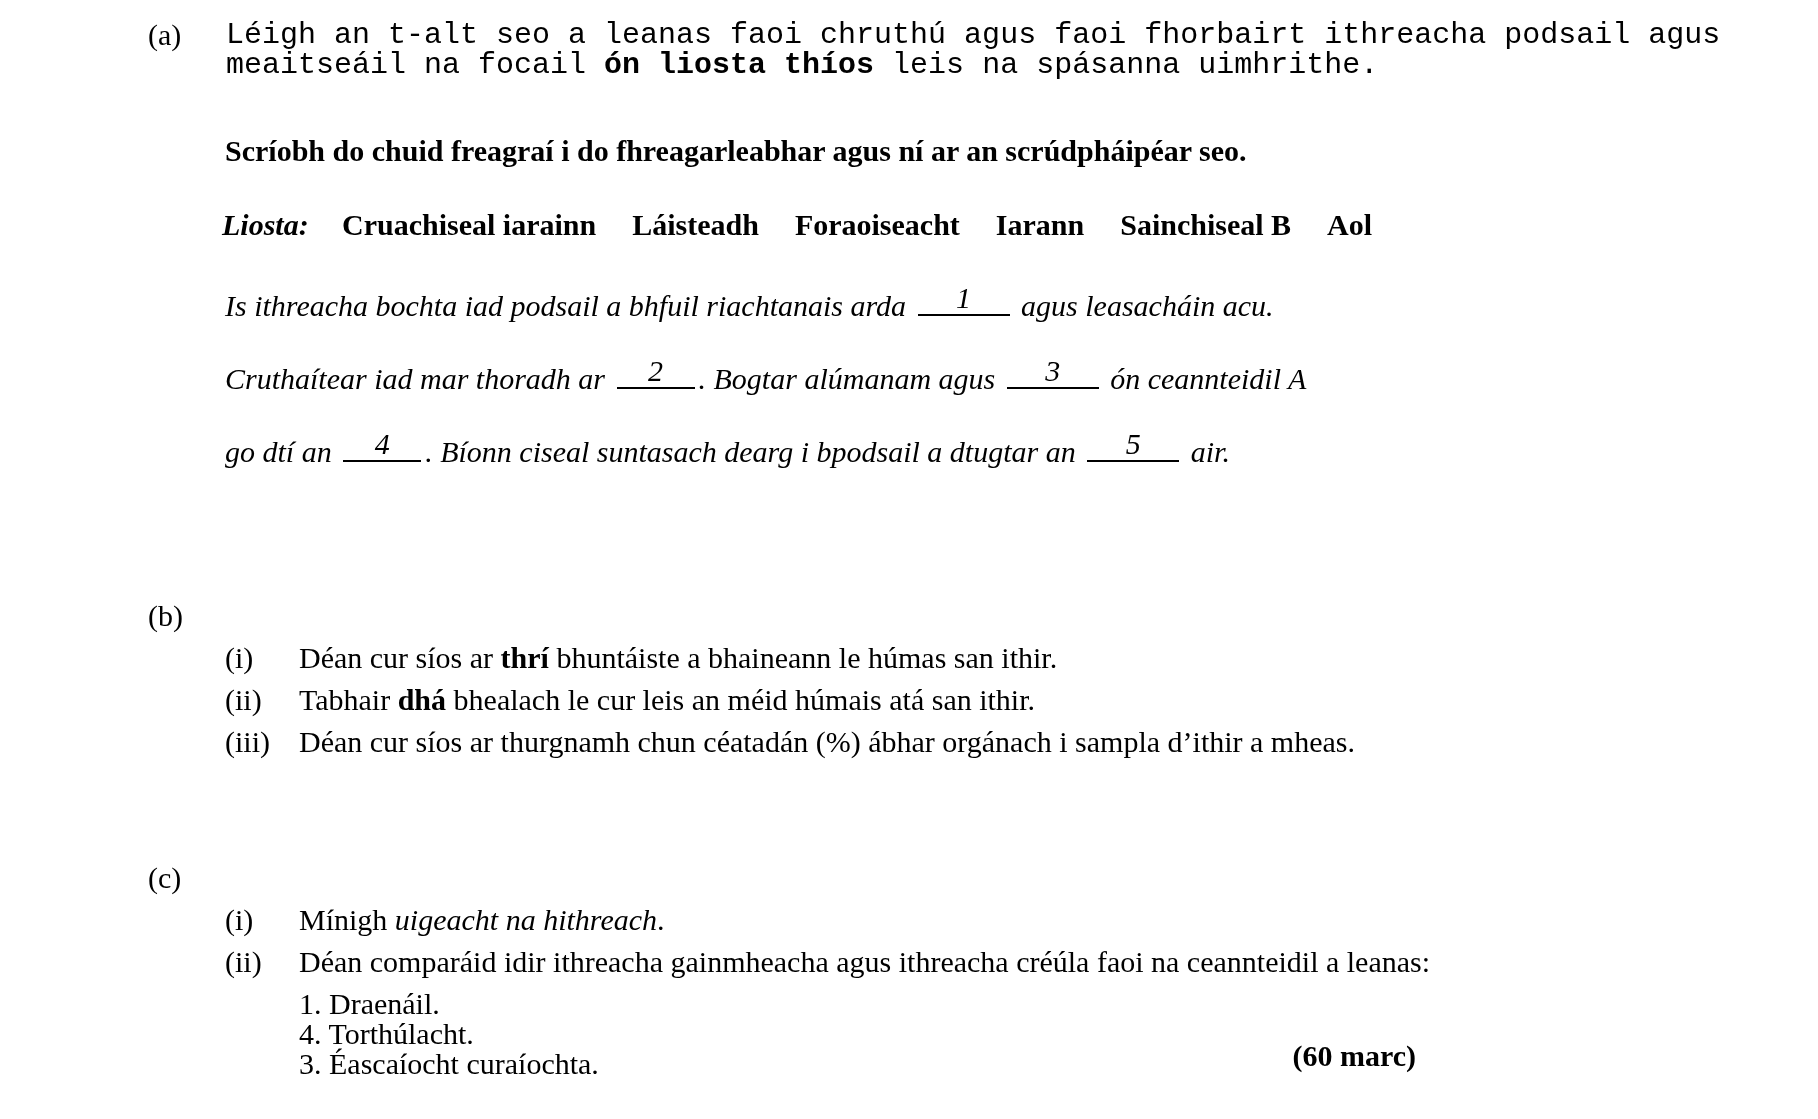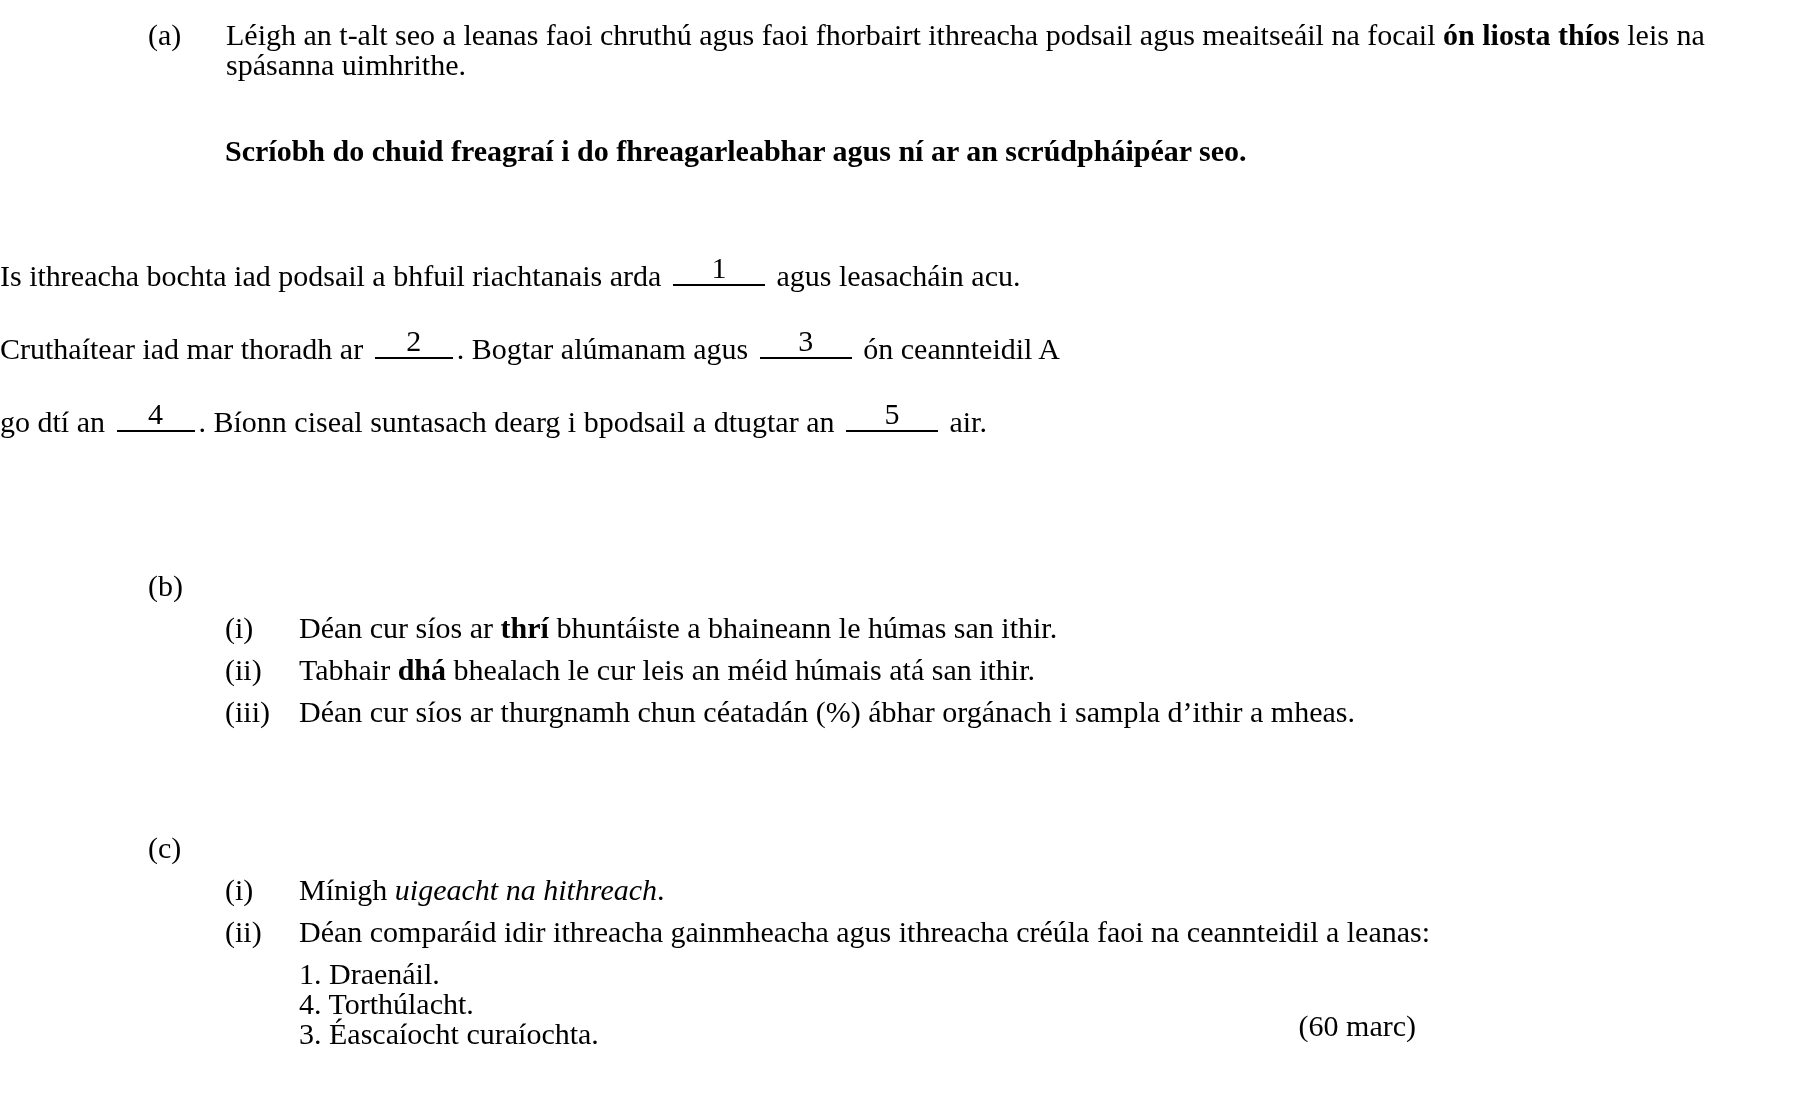--- a/index.html
+++ b/index.html
@@ -34,20 +34,21 @@
     padding-left: 148px;
     box-sizing: content-box;
     white-space: nowrap;
   }
   .lbl-inner {
     display: inline-block;
   }
   .bodycol {
     flex: 1 1 auto;
     padding-right: 62px;
+    font-family: Liberation Mono, monospace;
   }
 
   .para {
     margin: 0;
   }
 
   
   .indent-a { margin-left: 225px; }
 
   b, .b { font-weight: bold; }
@@ -95,21 +96,23 @@
     position: absolute;
     left: 0;
     right: 0;
     bottom: 1px;
     text-align: center;
     line-height: 1;
   }
   .cloze.narrow { width: 78px; }
 
   .sent {
+    margin-left: 225px;
     white-space: nowrap;
+    font-style: italic;
   }
 
   
   .subrow {
     display: flex;
     align-items: flex-start;
     margin-left: 225px;
   }
   .subnum {
     flex: 0 0 auto;
@@ -123,21 +126,21 @@
   .numlist {
     margin-left: 299px;
   }
   .numlist div { margin: 0; }
 
   
   .marks-row {
     display: flex;
     justify-content: flex-end;
     padding-right: 402px;
-    font-weight: normal;
+    font-weight: bold;
   }
 
   .line-gap { margin-top: 40px; }
 </style>
 </head>
 <body>
 
 <div class="page">
 
   <div class="sp-20"></div>
@@ -152,20 +155,23 @@
   </div>
 
   <div class="sp-56"></div>
 
   <div class="indent-a">
     <b>Scríobh do chuid freagraí i do fhreagarleabhar agus ní ar an scrúdpháipéar seo.</b>
   </div>
 
   <div class="sp-44"></div>
 
+  <div class="liosta-line">
+    <span class="liosta-caption">Liosta:</span><span class="liosta-word">Cruachiseal iarainn</span><span class="liosta-word">Láisteadh</span><span class="liosta-word">Foraoiseacht</span><span class="liosta-word">Iarann</span><span class="liosta-word">Sainchiseal B</span><span class="liosta-word">Aol</span>
+  </div>
 
   <div class="sp-44"></div>
 
   <div class="sent">
     <span>Is ithreacha bochta iad podsail a bhfuil riachtanais arda </span><span class="cloze"><span class="cloze-num">1</span></span><span> agus leasacháin acu.</span>
   </div>
 
   <div class="sp-36"></div>
 
   <div class="sent">

